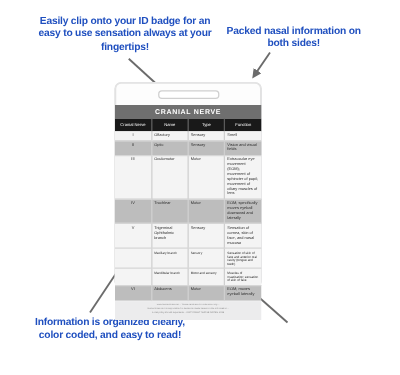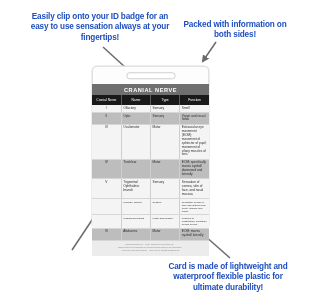--- a/index.html
+++ b/index.html
@@ -110,24 +110,24 @@
   }
   #card-footer div{white-space:nowrap;overflow:hidden;text-overflow:clip;}
 </style>
 </head>
 <body>
 
 <div id="stage">
 
   <div class="callout" id="callout-clip">Easily clip onto your ID badge for an easy to use sensation always at your fingertips!</div>
 
-  <div class="callout" id="callout-both-sides">Packed with information on both sides!</div>
-
-
-  <div class="callout" id="callout-durable">Card is made of lightweight and waterproof flexible plastic for ultimate durability!</div>
+  <div class="callout" id="callout-both-sides">Packed nasal information on both sides!</div>
+
+  <div class="callout" id="callout-organized">Information is organized clearly, color coded, and easy to read!</div>
+
 
   <svg class="arrow" style="left:0;top:0;width:300px;height:300px;" viewBox="0 0 300 300">
     <defs>
       <marker id="ah" markerWidth="5" markerHeight="5" refX="3.6" refY="2.5" orient="auto" markerUnits="strokeWidth">
         <path d="M0,0 L5,2.5 L0,5 z" fill="#6b6b6b"></path>
       </marker>
     </defs>
 
     <line x1="103" y1="47" x2="137" y2="78" stroke="#6b6b6b" stroke-width="1.5" marker-end="url(#ah)"></line>
 

